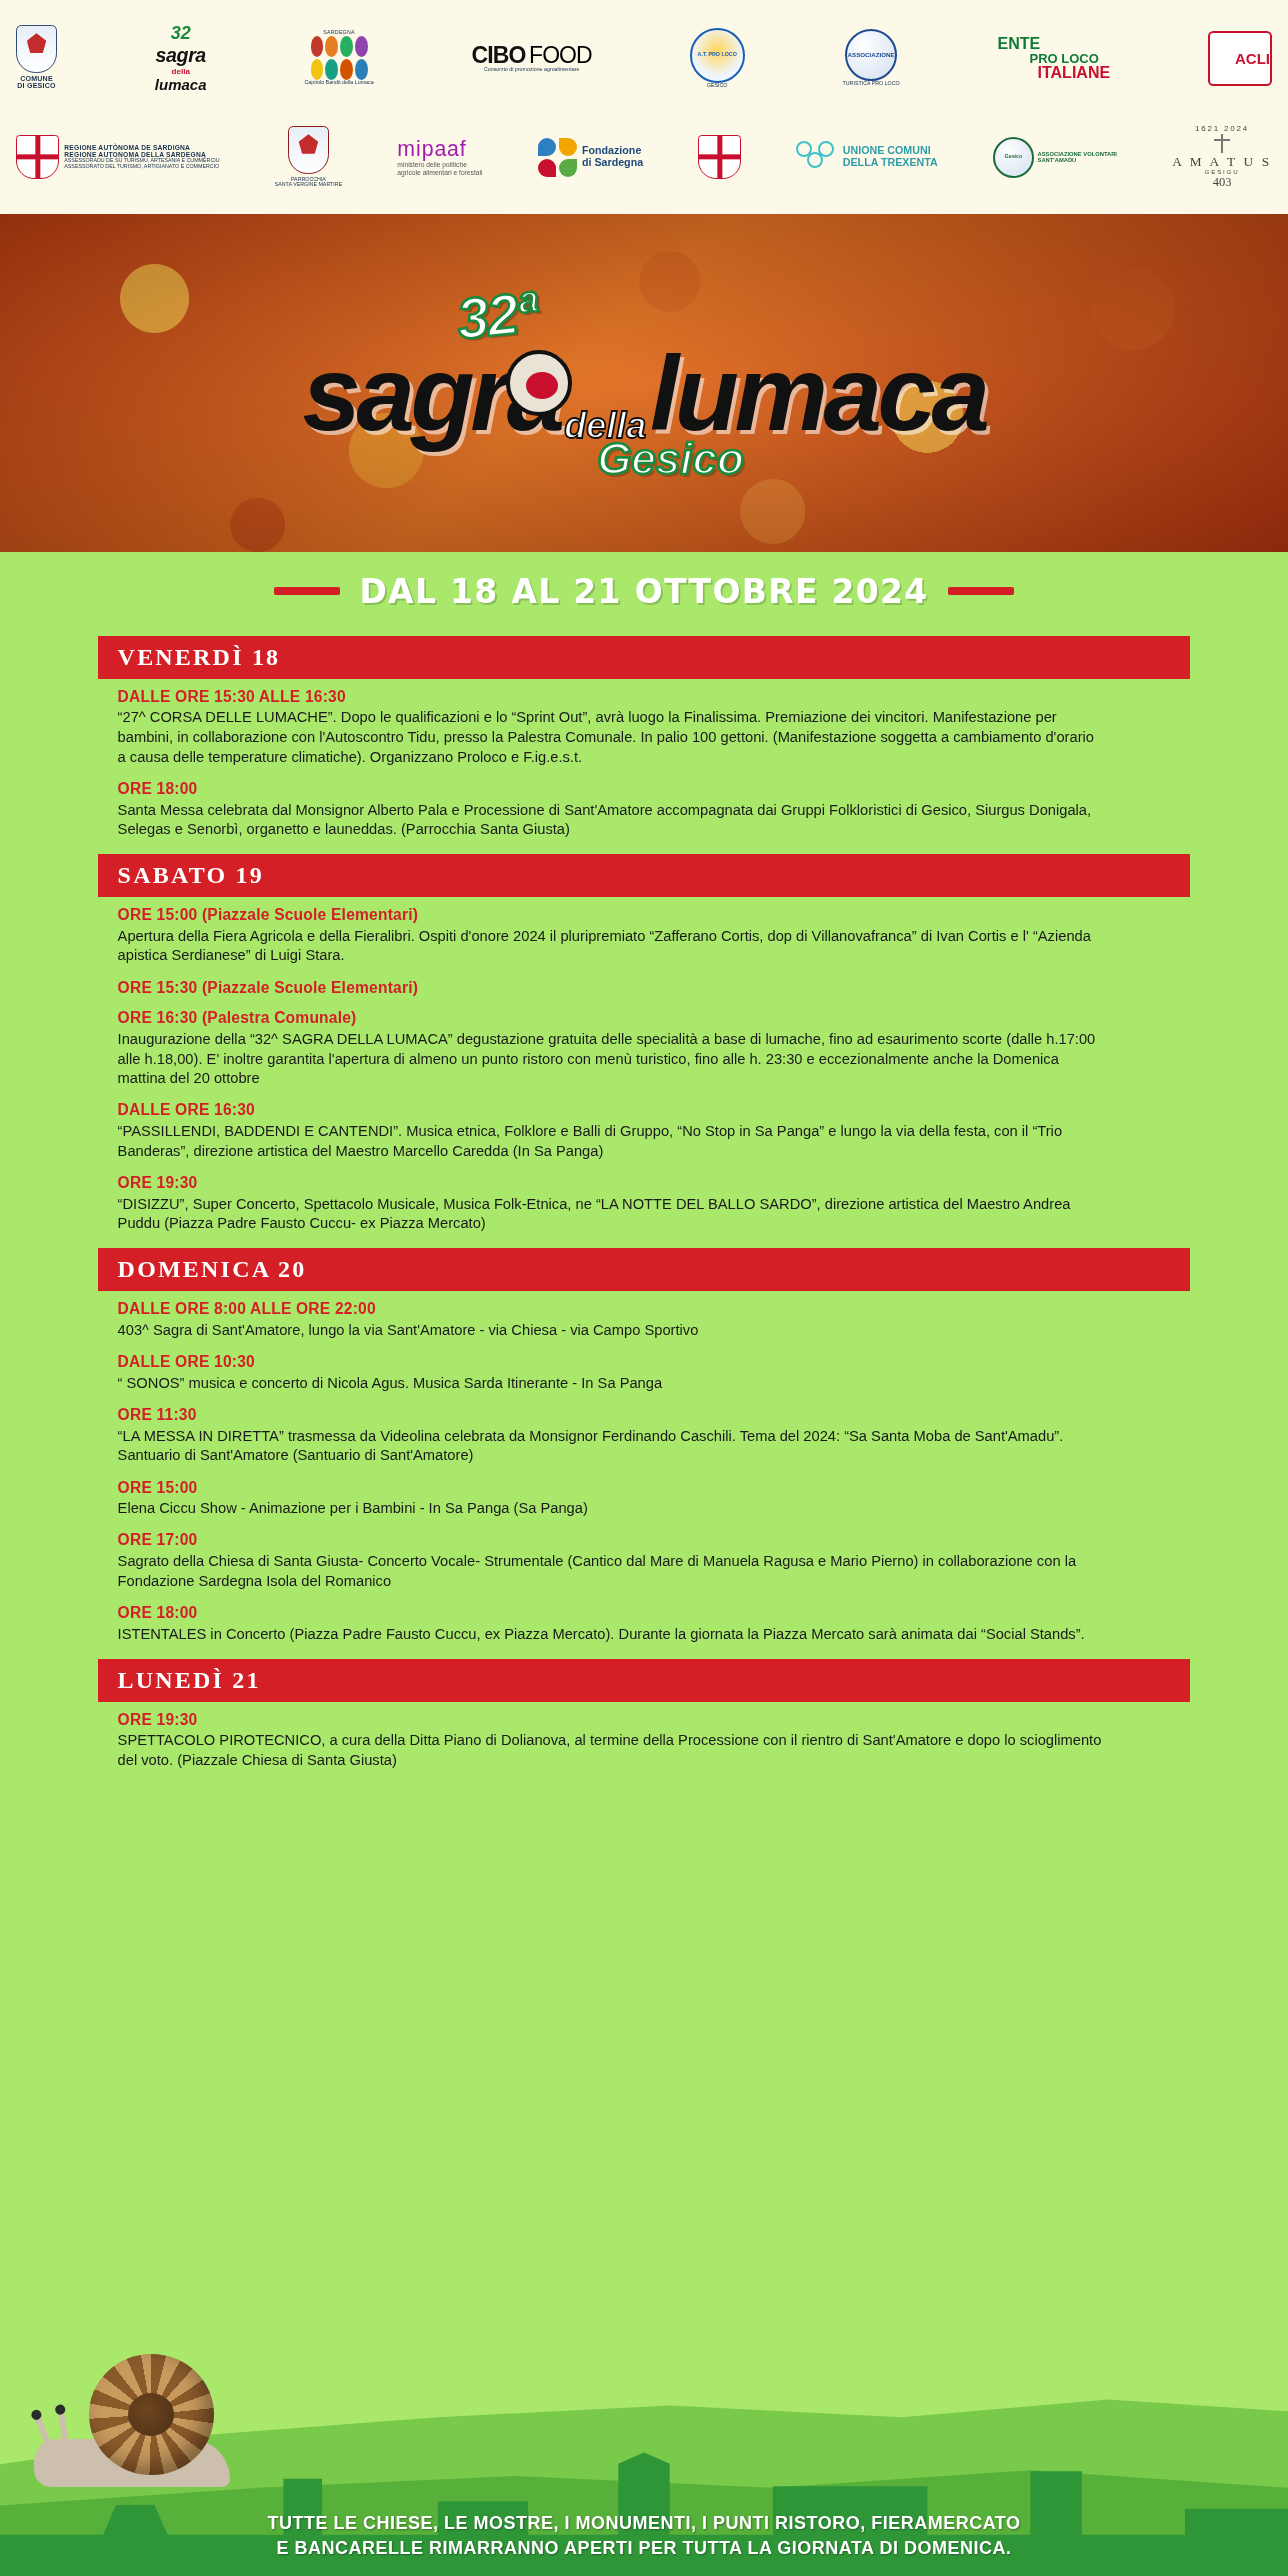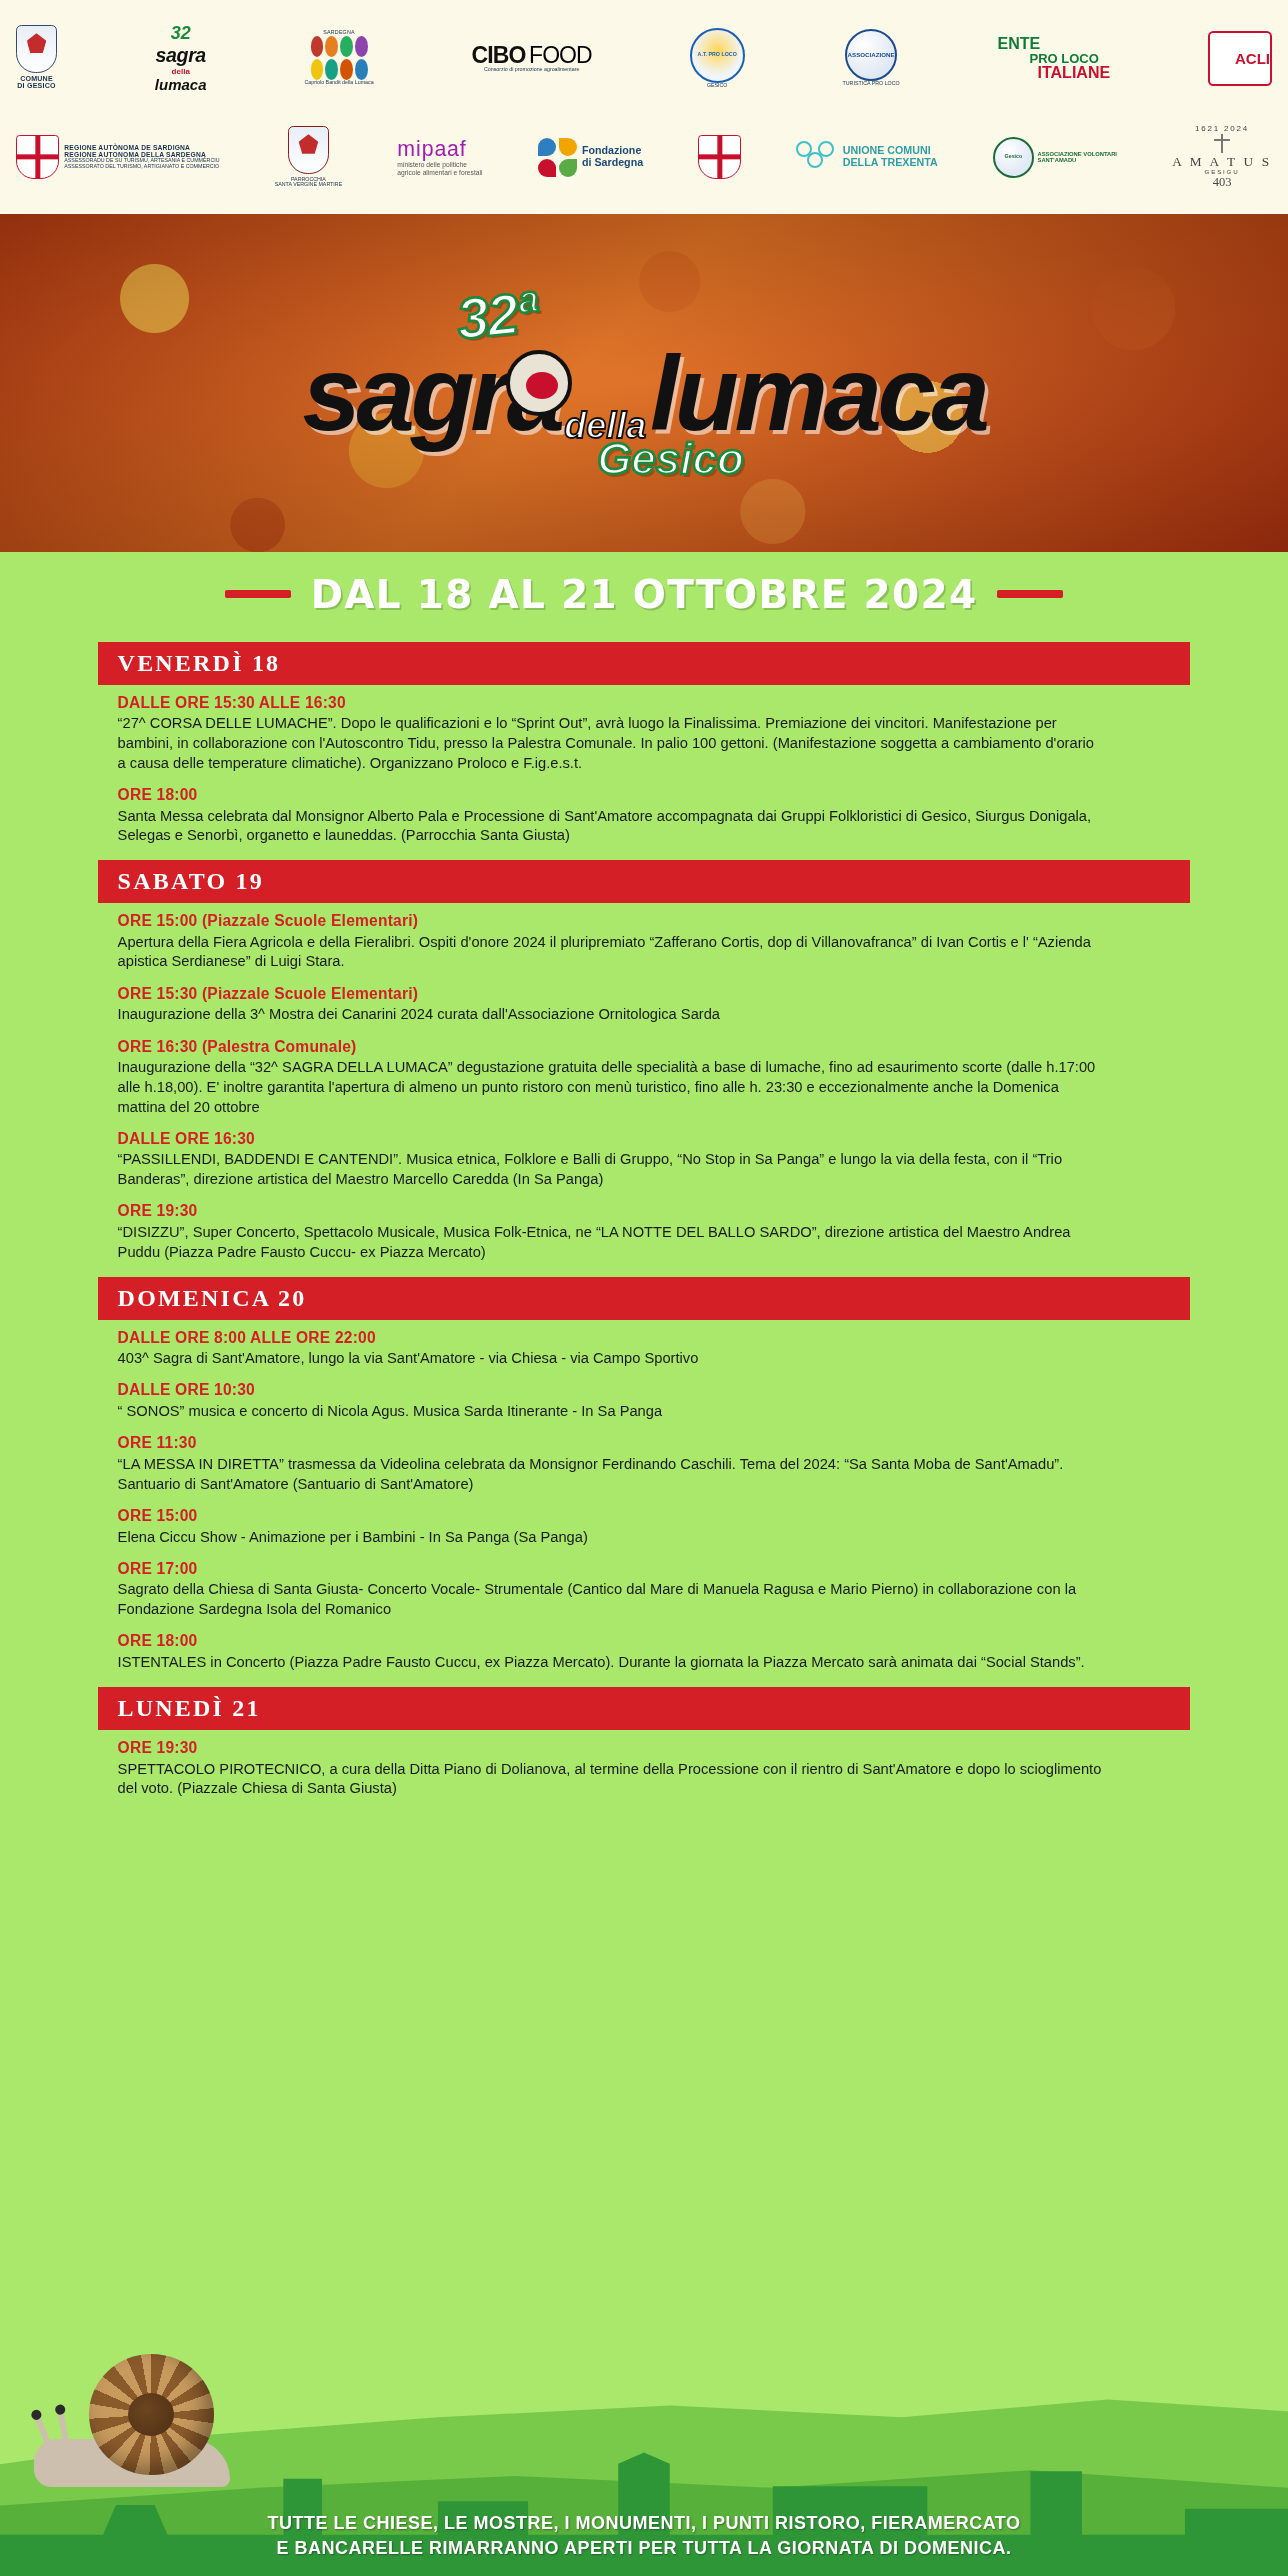--- a/index.html
+++ b/index.html
@@ -259,21 +259,21 @@
     background: #a9e86b;
     display: flex; align-items: center; justify-content: center;
     gap: 19.6px;
     padding: 19.6px 0 12.5px 0;
   }
   .date-band .bar {
     width: 66px; height: 8px; background: #d41f26; border-radius: 1.8px;
   }
   .date-band .txt {
     color: #ffffff;
-    font-size: 39px;
+    font-size: 33px;
     font-weight: bold;
     letter-spacing: 1.3px;
     text-shadow: 1.8px 1.8px 0 rgba(0,0,0,.18);
     font-family: "DejaVu Sans", sans-serif;
   }
 
   
   .programme {
     position: relative;
     z-index: 4;
@@ -563,21 +563,20 @@
     <div class="entry-text">Santa Messa celebrata dal Monsignor Alberto Pala e  Processione di Sant'Amatore accompagnata dai Gruppi Folkloristici di Gesico, Siurgus Donigala, Selegas e Senorbì, organetto e launeddas. (Parrocchia Santa Giusta)</div>
   </div>
 
   <div class="day-header">SABATO 19</div>
   <div class="entry">
     <div class="entry-time">ORE 15:00 (Piazzale Scuole Elementari)</div>
     <div class="entry-text">Apertura della Fiera Agricola e della Fieralibri. Ospiti d'onore 2024 il pluripremiato “Zafferano Cortis, dop di Villanovafranca” di Ivan Cortis e l' “Azienda apistica Serdianese” di Luigi Stara.</div>
   </div>
   <div class="entry">
     <div class="entry-time">ORE 15:30 (Piazzale Scuole Elementari)</div>
-    <div class="entry-text">Inaugurazione della 3^ Mostra dei Canarini 2024 curata dall'Associazione Ornitologica Sarda</div>
   </div>
   <div class="entry">
     <div class="entry-time">ORE 16:30 (Palestra Comunale)</div>
     <div class="entry-text">Inaugurazione della “32^ SAGRA DELLA LUMACA” degustazione gratuita delle specialità a base di lumache, fino ad esaurimento scorte  (dalle h.17:00 alle h.18,00). E' inoltre garantita l'apertura di almeno un punto ristoro con menù turistico, fino alle h. 23:30 e eccezionalmente anche la Domenica mattina del 20 ottobre</div>
   </div>
   <div class="entry">
     <div class="entry-time">DALLE ORE 16:30</div>
     <div class="entry-text">“PASSILLENDI, BADDENDI E CANTENDI”. Musica etnica, Folklore e Balli di Gruppo, “No Stop in Sa Panga” e lungo la via della festa, con il “Trio Banderas”, direzione artistica del Maestro Marcello Caredda (In  Sa Panga)</div>
   </div>
   <div class="entry">

